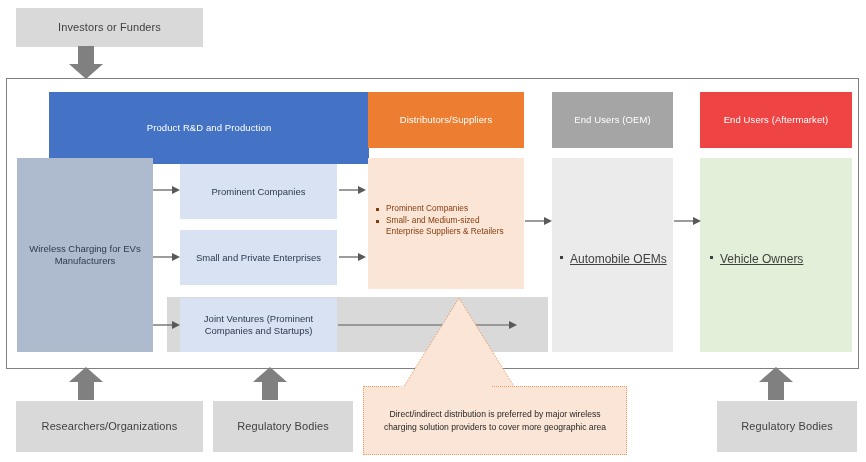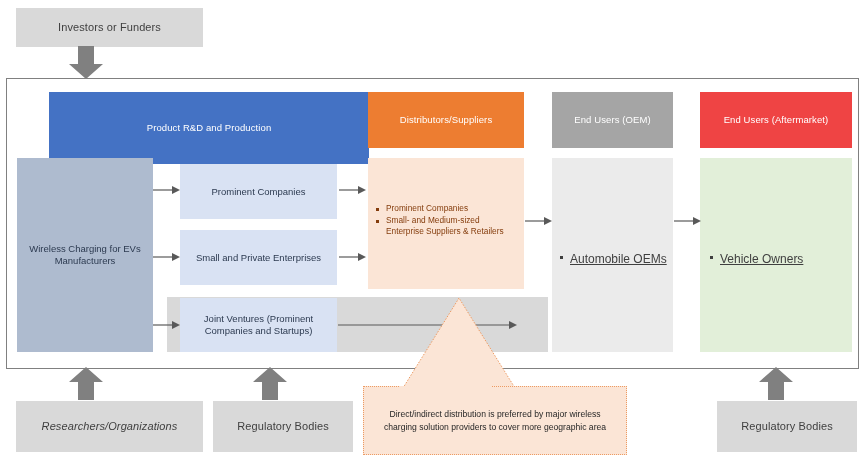--- a/index.html
+++ b/index.html
@@ -209,21 +209,21 @@
     <li>Automobile OEMs</li>
   </ul>
 
   <ul class="abs bl bl-dark" style="left:710px; top:251px; width:130px;">
     <li>Vehicle Owners</li>
   </ul>
 
   <svg class="arrow" style="left:68px; top:367px;" width="36" height="34">
     <polygon points="18,0 35,15 26,15 26,33 10,33 10,15 1,15" fill="#808080"></polygon>
   </svg>
-  <div class="abs ext-box ctr" style="left:16px; top:401px; width:187px; height:51px;font-style:italic;">
+  <div class="abs ext-box ctr" style="left:16px; top:401px; width:187px; height:51px;">
     <span>Researchers/Organizations</span>
   </div>
 
   <svg class="arrow" style="left:252px; top:367px;" width="36" height="34">
     <polygon points="18,0 35,15 26,15 26,33 10,33 10,15 1,15" fill="#808080"></polygon>
   </svg>
   <div class="abs ext-box ctr" style="left:213px; top:401px; width:140px; height:51px;">
     <span>Regulatory Bodies</span>
   </div>
 

